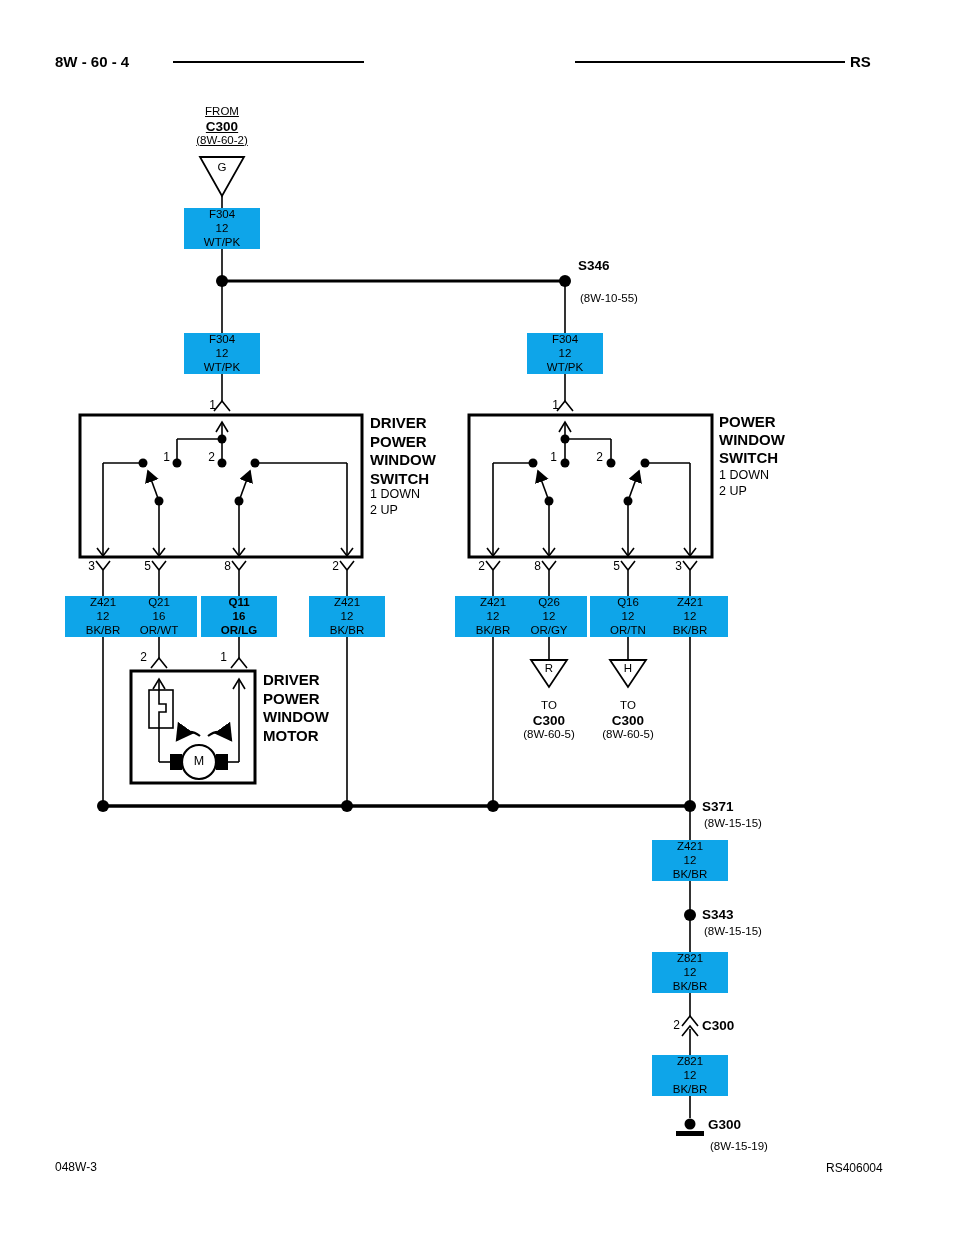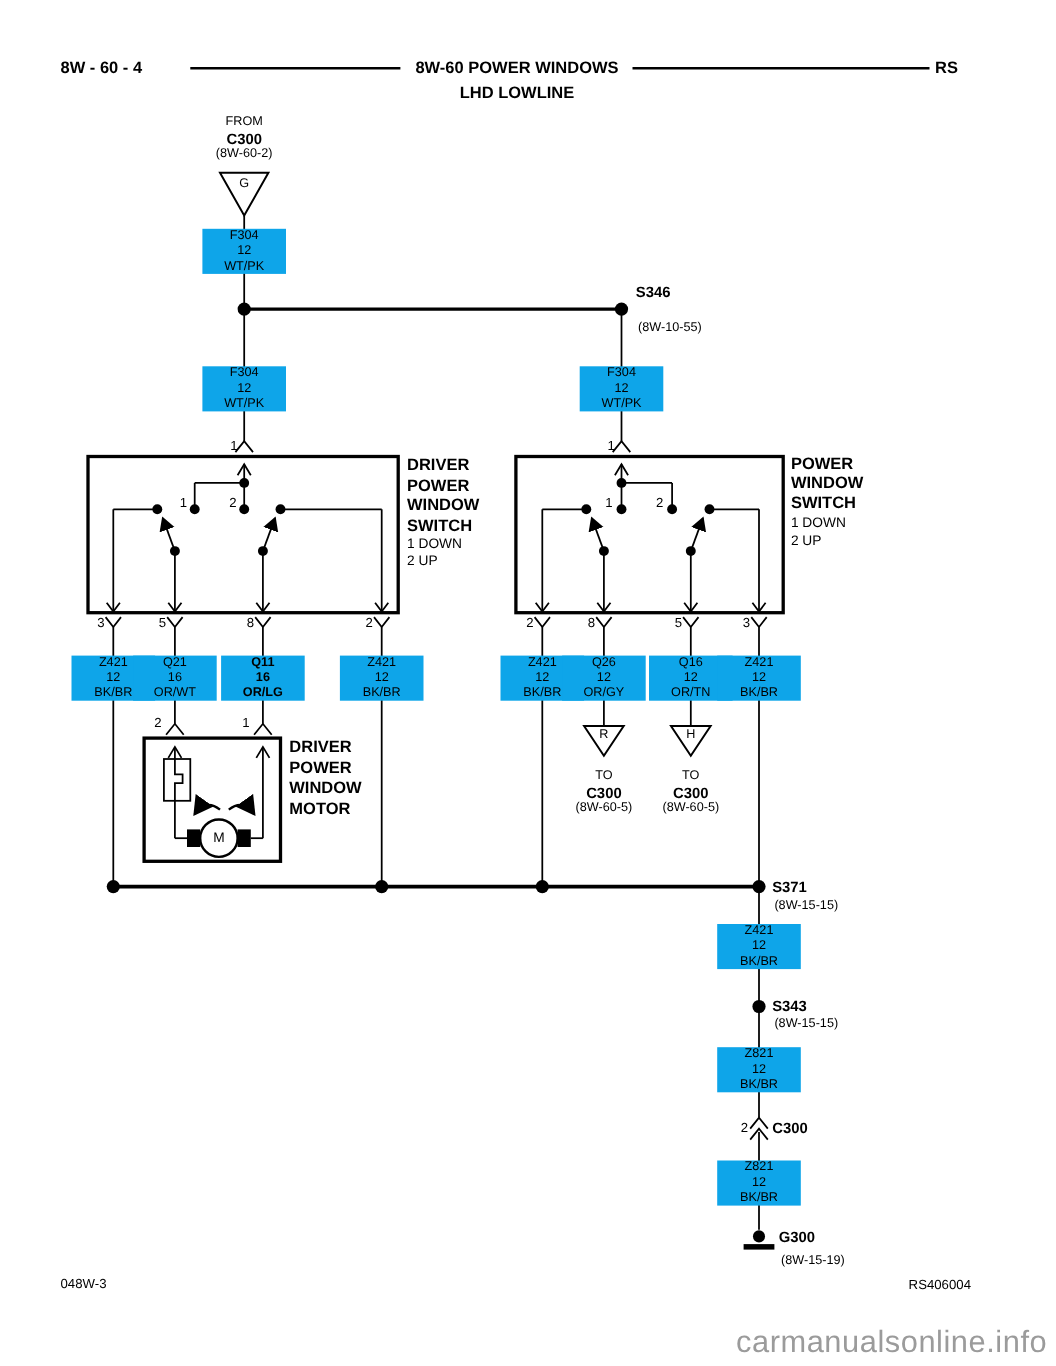--- a/index.html
+++ b/index.html
@@ -173,25 +173,23 @@
       <path class="w" d="M682,1026 L690,1016 L698,1026"></path>
       <path class="w" d="M682,1036 L690,1026 L698,1036"></path>
       <line class="w" x1="690" y1="1029" x2="690" y2="1118"></line>
       <circle class="dot" cx="690" cy="915" r="6"></circle>
       <circle class="dot" cx="690" cy="1124" r="5.5"></circle>
       <rect class="blk" x="676" y="1131" width="28" height="5"></rect>
     </g>
   </svg>
 
   <div class="t b s15" style="left:55px;top:53px;">8W - 60 - 4</div>
-  <div class="t b s15 c" style="left:320px;top:53px;width:300px;">8W-60 POWER WINDOWS</div>
-  <div class="t b s15 c" style="left:320px;top:76px;width:300px;">LHD LOWLINE</div>
   <div class="t b s15" style="left:850px;top:53px;">RS</div>
 
-  <div class="feedlbl" style="left:222px;top:105px;">
+  <div class="feedlbl" style="left:222px;top:105px;text-decoration:underline;">
     <span class="s11">FROM</span>
     <span class="b s13">C300</span>
     <span class="s11">(8W-60-2)</span>
   </div>
   <div class="term" style="left:222px;top:161px;">G</div>
 
   <div class="wl" style="left:222px;top:208px;">
     <span>F304</span>
     <span>12</span>
     <span>WT/PK</span>
@@ -335,15 +333,14 @@
     <span>Z821</span>
     <span>12</span>
     <span>BK/BR</span>
   </div>
 
   <div class="t b s13" style="left:708px;top:1117px;">G300</div>
   <div class="t s11" style="left:710px;top:1140px;">(8W-15-19)</div>
 
   <div class="t s12" style="left:55px;top:1160px;text-align:center;">048W-3</div>
   <div class="t s12" style="left:826px;top:1161px;">RS406004</div>
-  <div class="t watermark r" style="left:560px;top:1204px;width:392px;">carmanualsonline.info</div>
 
 </div>
 
 </body></html>

